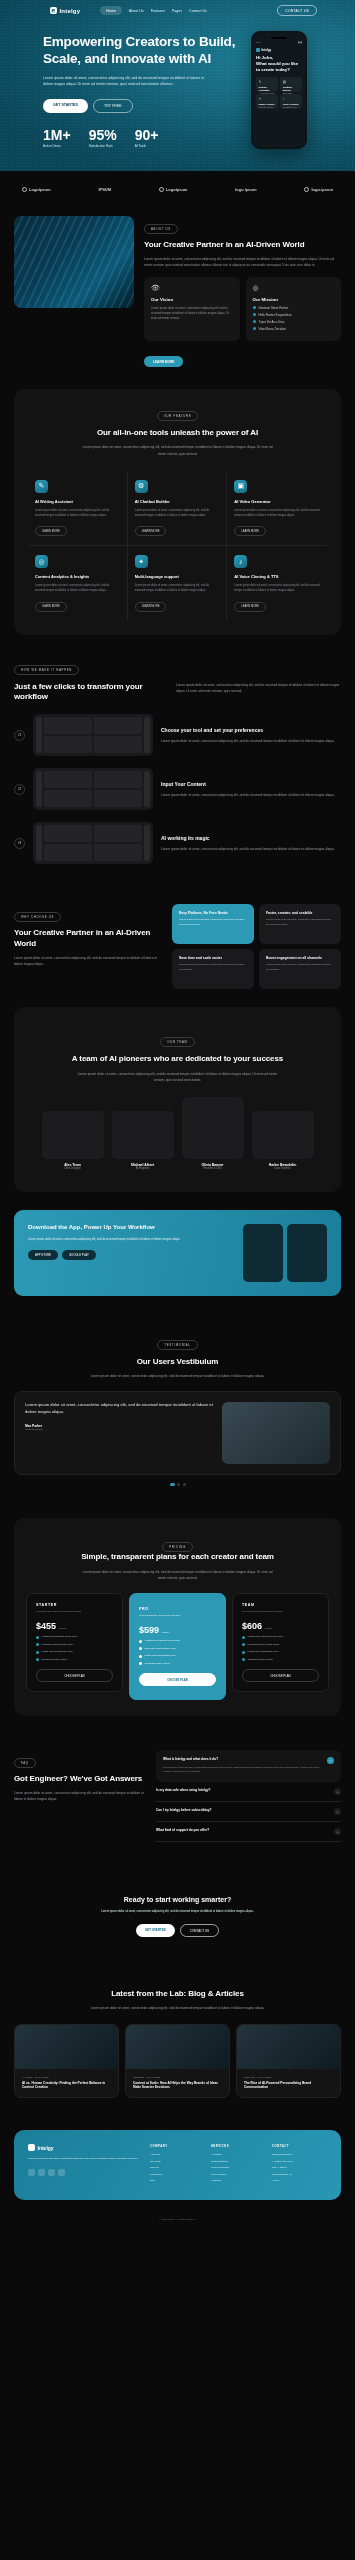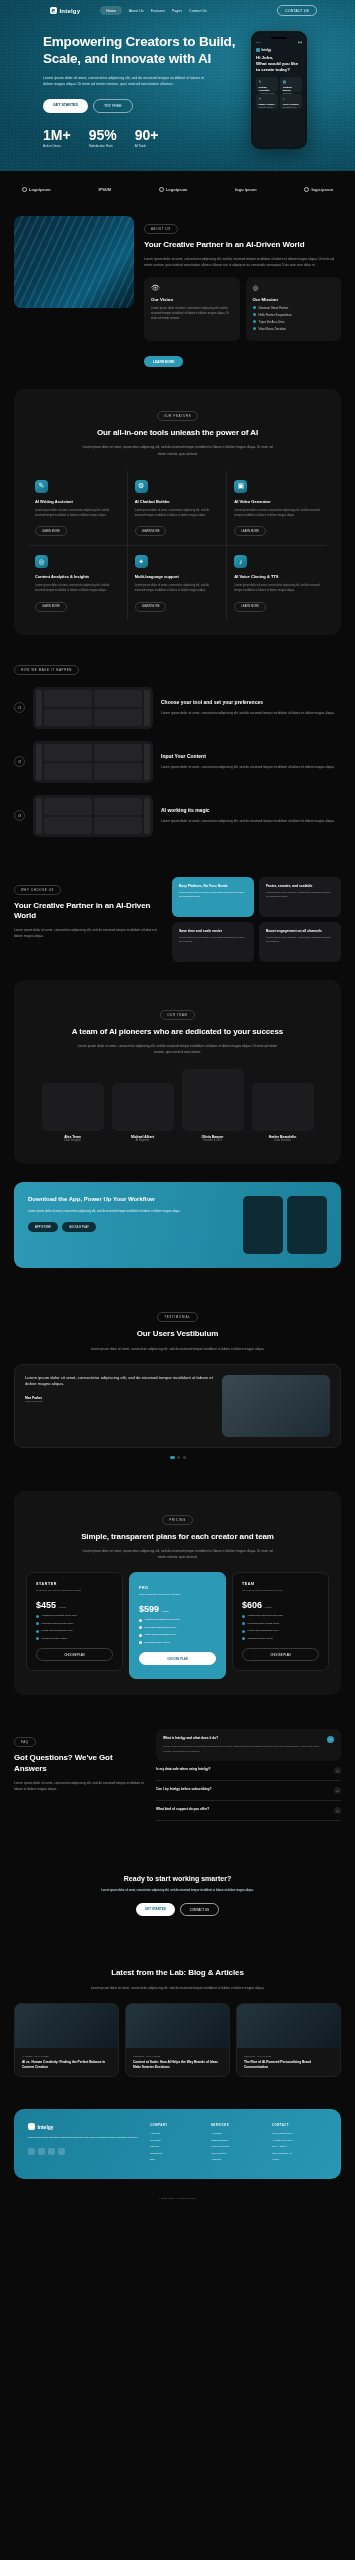--- a/index.html
+++ b/index.html
@@ -381,20 +381,24 @@
       <div class="ficon">♪</div>
       <div class="ftitle">AI Voice Cloning &amp; TTS</div>
       <div class="ftxt">Lorem ipsum dolor sit amet, consectetur adipiscing elit, sed do eiusmod tempor incididunt ut labore et dolore magna aliqua.</div>
       <span class="lm">LEARN MORE</span>
     </div>
   </div>
 </section>
 
 <section class="steps">
   <span class="pill">HOW WE MAKE IT HAPPEN</span>
+  <div style="display:flex;gap:12px;margin-top:7px;align-items:flex-start">
+    <h2 class="h2" style="width:150px">Just a few clicks to transform your workflow</h2>
+    <p class="ptxt" style="flex:1">Lorem ipsum dolor sit amet, consectetur adipiscing elit, sed do eiusmod tempor incididunt ut labore et dolore magna aliqua. Ut enim ad minim veniam, quis nostrud.</p>
+  </div>
 
   <div class="steprow">
     <div class="stepno">#1</div>
     <div class="stepimg">
         <div class="sp"></div>
         <div class="sc">
           <div></div>
           <div></div>
           <div></div>
           <div></div>
@@ -525,21 +529,21 @@
   </div>
   <div class="dots">
     <i class="on"></i>
     <i></i>
     <i></i>
   </div>
 </section>
 
 <section class="pricing">
   <span class="pill">PRICING</span>
-  <h2 class="h2" style="margin-top:7px">Simple, transparent plans for each creator and team</h2>
+  <h2 class="h2" style="">Simple, transparent plans for each creator and team</h2>
   <p class="ptxt" style="margin:6px auto 0;max-width:190px">Lorem ipsum dolor sit amet, consectetur adipiscing elit, sed do eiusmod tempor incididunt ut labore et dolore magna aliqua. Ut enim ad minim veniam, quis nostrud.</p>
   <div class="pgrid3">
     <div class="pcard">
       <div class="pname">STARTER</div>
       <div class="pdesc">Perfect for new players learning the basics</div>
       <div class="pprice"><span>$455</span> <span class="pper">/month</span></div>
       <div class="pfeat">
           <i class="pdotm"></i>
           <span>Vestibulum praesent purus eget</span>
         </div>
@@ -600,21 +604,21 @@
           <span>Tincidunt ornare lectus</span>
         </div>
       <div class="pbtn">CHOOSE PLAN</div>
     </div>
   </div>
 </section>
 
 <section class="faq">
   <div class="faql">
     <span class="pill">FAQ</span>
-    <h2 class="h2" style="margin-top:6px">Got Questions? We've Got Answers</h2>
+    <h2 class="h2" style="margin-top:6px">Got Engineer? We've Got Answers</h2>
     <p class="ptxt" style="margin-top:6px">Lorem ipsum dolor sit amet, consectetur adipiscing elit, sed do eiusmod tempor incididunt ut labore et dolore magna aliqua.</p>
   </div>
   <div class="faqr">
     <div class="faqi open">
       <div style="flex:1">
         <div class="faqq">What is Intelgy and what does it do?</div>
         <div class="faqa">Lorem ipsum dolor sit amet, consectetur adipiscing elit, sed do eiusmod tempor incididunt ut labore et dolore magna aliqua. Ut enim ad minim veniam, quis nostrud exercitation.</div>
       </div>
       <div class="faqb t">−</div>
     </div>

